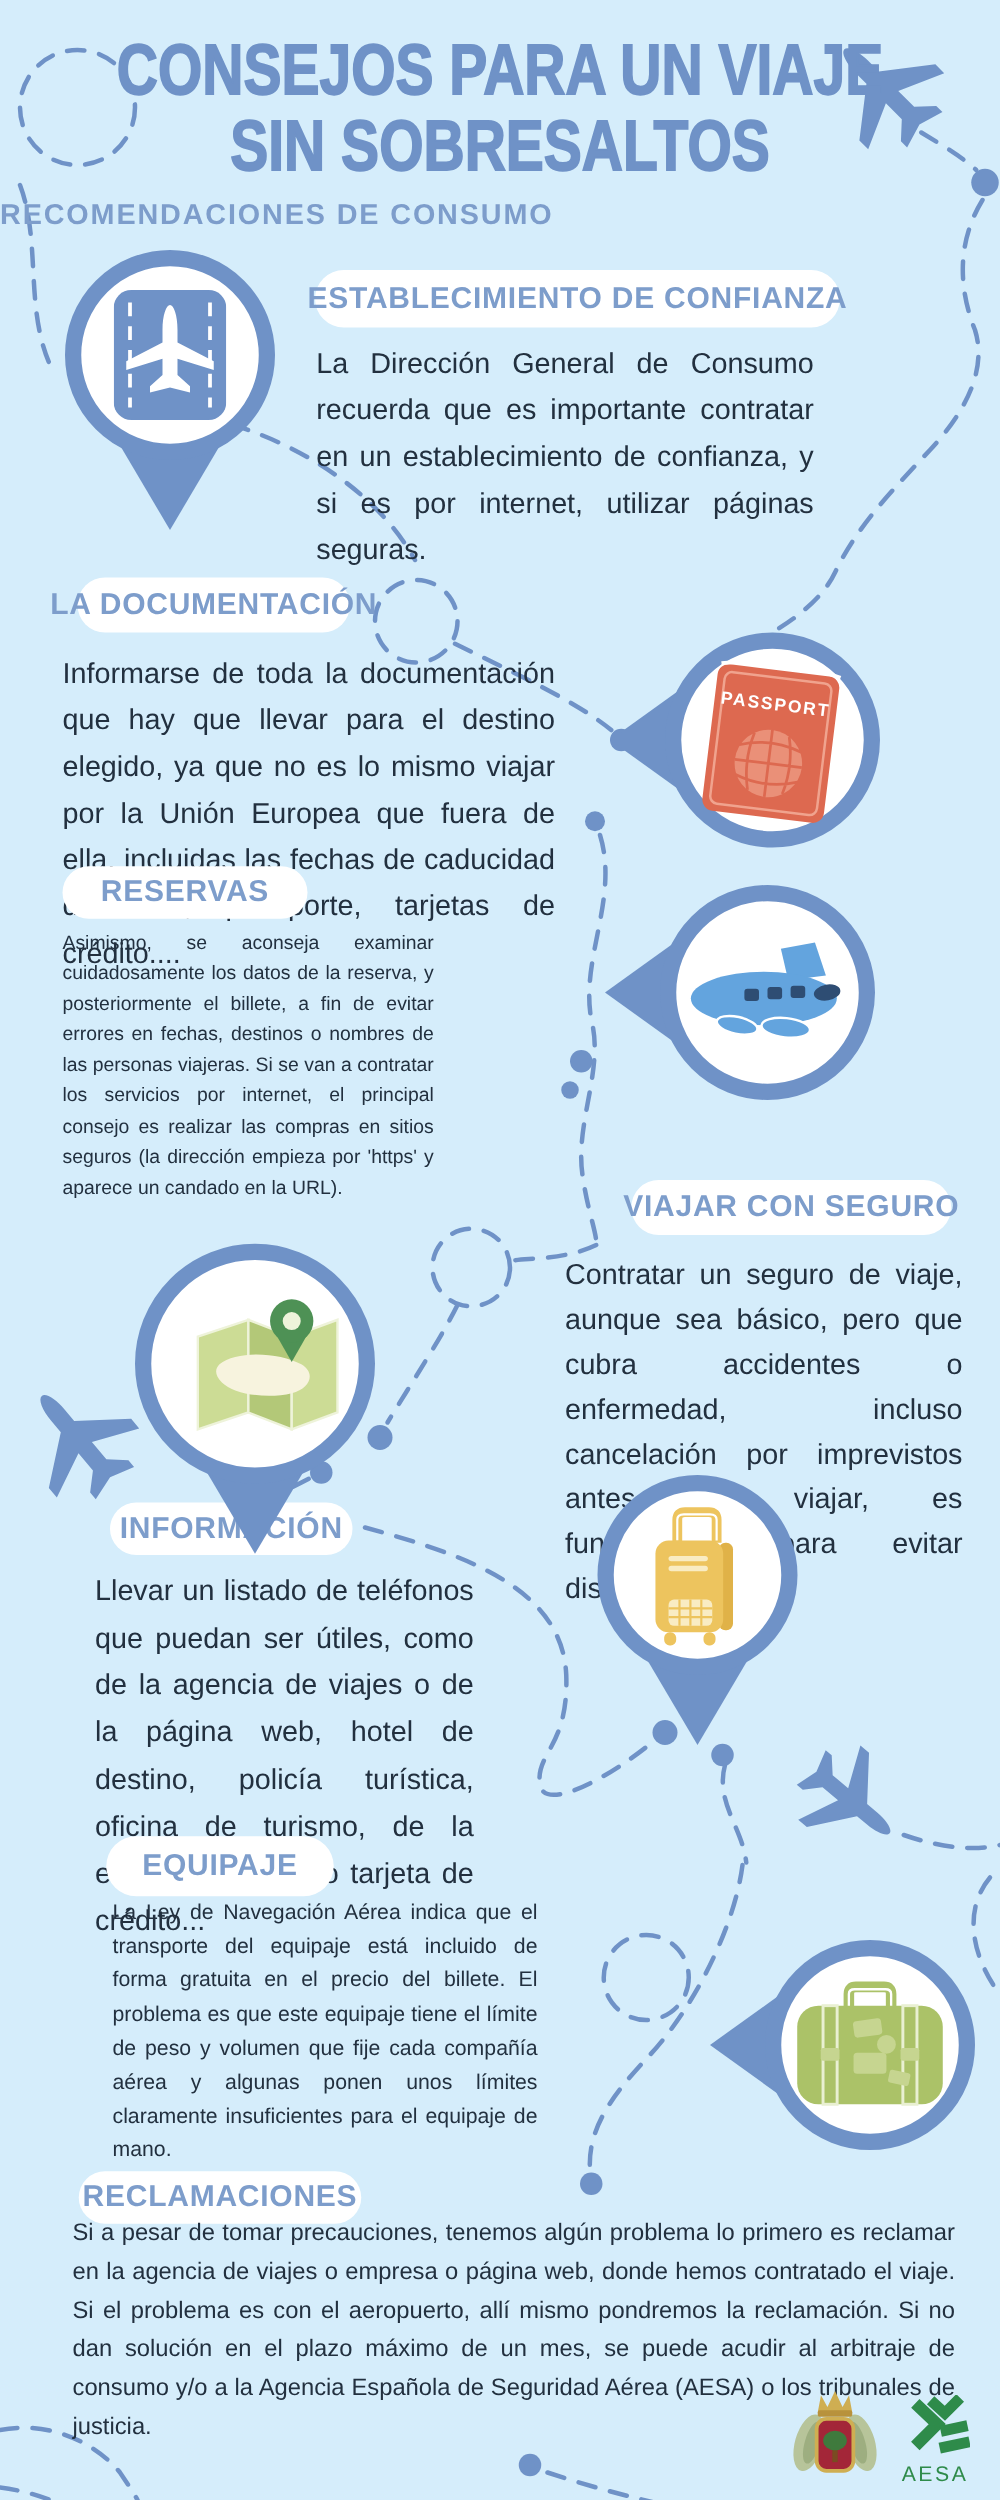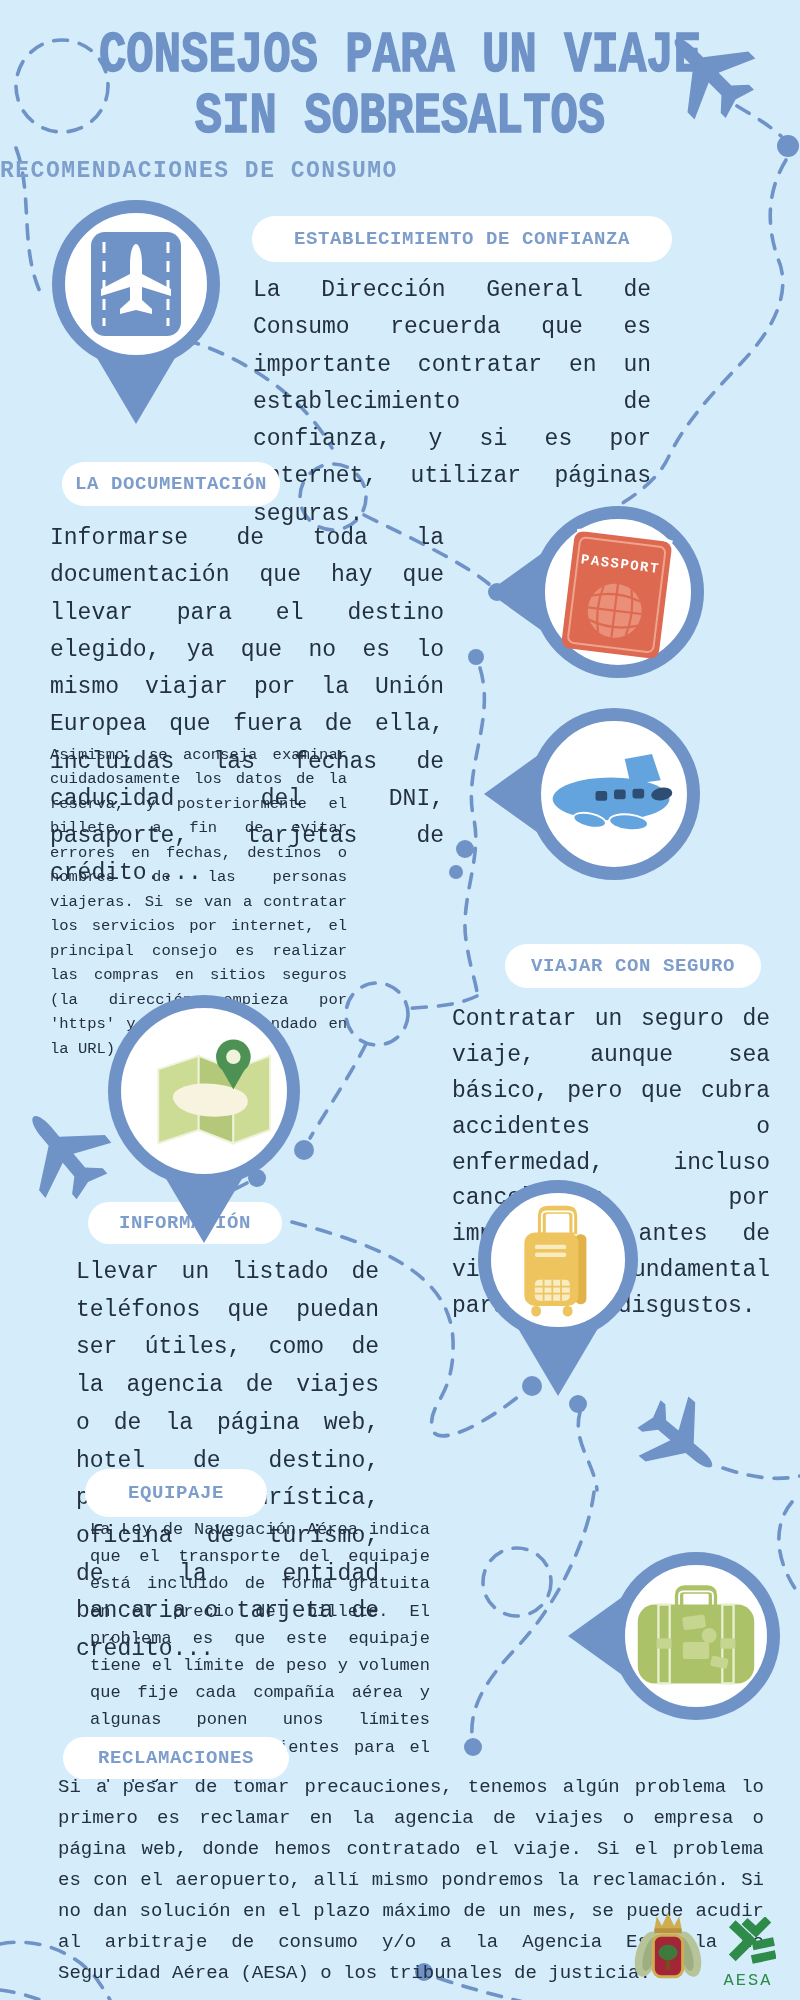--- a/index.html
+++ b/index.html
@@ -1,38 +1,38 @@
 <!DOCTYPE html>
 <html><head>
 <meta charset="utf-8">
 <style>
   html,body{margin:0;padding:0;background:#e8f4fd;}
   .canvas{
     position:relative;width:800px;height:2000px;overflow:hidden;
     background:#d5edfb;
-    font-family:Liberation Mono, monospace;
+    font-family:Liberation Sans, sans-serif;
     color:#22303f;
   }
   .deco-svg{position:absolute;left:0;top:0;width:800px;height:2000px;pointer-events:none;}
 
   .title{
     position:absolute;left:0;top:26px;width:800px;text-align:center;
     color:#6f92c7;font-weight:bold;font-size:57px;line-height:61px;
     letter-spacing:0px;transform:scaleX(0.80);transform-origin:50% 0;
     -webkit-text-stroke:1.5px #6f92c7;
   }
   .subtitle{
     position:absolute;left:0;top:158px;width:800px;text-align:left;
     color:#7d9dcb;font-weight:bold;font-size:23px;letter-spacing:1.5px;
   }
 
   .pill{
     position:absolute;background:#ffffff;border-radius:30px;
     display:flex;align-items:center;justify-content:center;
-    color:#7d9dcb;font-weight:bold;font-size:19px;letter-spacing:0.6px;
+    color:#7d9dcb;font-weight:bold;font-size:24px;letter-spacing:0.6px;
     white-space:nowrap;
   }
   .body-text{
     position:absolute;text-align:justify;font-size:23px;line-height:1.62;
     color:#22303f;
   }
 
   .pin{position:absolute;}
   .pin-circle{
     position:relative;z-index:2;background:#ffffff;border:13px solid #6f92c7;
@@ -141,20 +141,21 @@
         <rect x="6" y="10" width="98" height="118" rx="9" fill="#dd6950"></rect>
         <path d="M8,10 C40,2 72,2 104,10" fill="none" stroke="#ffffff" stroke-width="3"></path>
         <rect x="12" y="16" width="86" height="106" rx="6" fill="none" stroke="#f0a38e" stroke-width="2"></rect>
         <text x="55" y="42" text-anchor="middle" font-size="14" font-weight="bold" fill="#ffffff" letter-spacing="1.5">PASSPORT</text>
         <circle cx="55" cy="85" r="27" fill="#ea9078"></circle>
         <path fill="none" stroke="#dd6950" stroke-width="2.2" d="M28,85 H82 M55,58 V112 M41,62 C37,77 37,93 41,108 M69,62 C73,77 73,93 69,108 M30,73 C47,67 63,67 80,73 M30,97 C47,103 63,103 80,97"></path>
       </svg>
     </div>
   </div>
 
+  <div class="pill" style="left:50px;top:693px;width:196px;height:42px;">RESERVAS</div>
   <div class="body-text" style="left:50px;top:743px;width:297px;font-size:15.5px;line-height:1.58;">Asimismo, se aconseja examinar cuidadosamente los datos de la reserva, y posteriormente el billete, a fin de evitar errores en fechas, destinos o nombres de las personas viajeras. Si se van a contratar los servicios por internet, el principal consejo es realizar las compras en sitios seguros (la dirección empieza por 'https' y aparece un candado en la URL).</div>
 
   <div class="pin tail-left" style="left:528px;top:708px;">
     <div class="pin-tail"></div>
     <div class="pin-circle" style="width:172px;height:172px;">
       <svg width="148" height="100" viewBox="0 0 150 100">
         <path d="M86,14 L114,9 L123,36 L92,40 Z" fill="#63a4de"></path>
         <ellipse cx="30" cy="62" rx="13" ry="5.5" fill="#63a4de" transform="rotate(18 30 62)"></ellipse>
         <ellipse cx="72" cy="55" rx="60" ry="22" fill="#63a4de"></ellipse>
         <ellipse cx="124" cy="50" rx="11" ry="6.5" fill="#2e4d73" transform="rotate(-10 124 50)"></ellipse>

